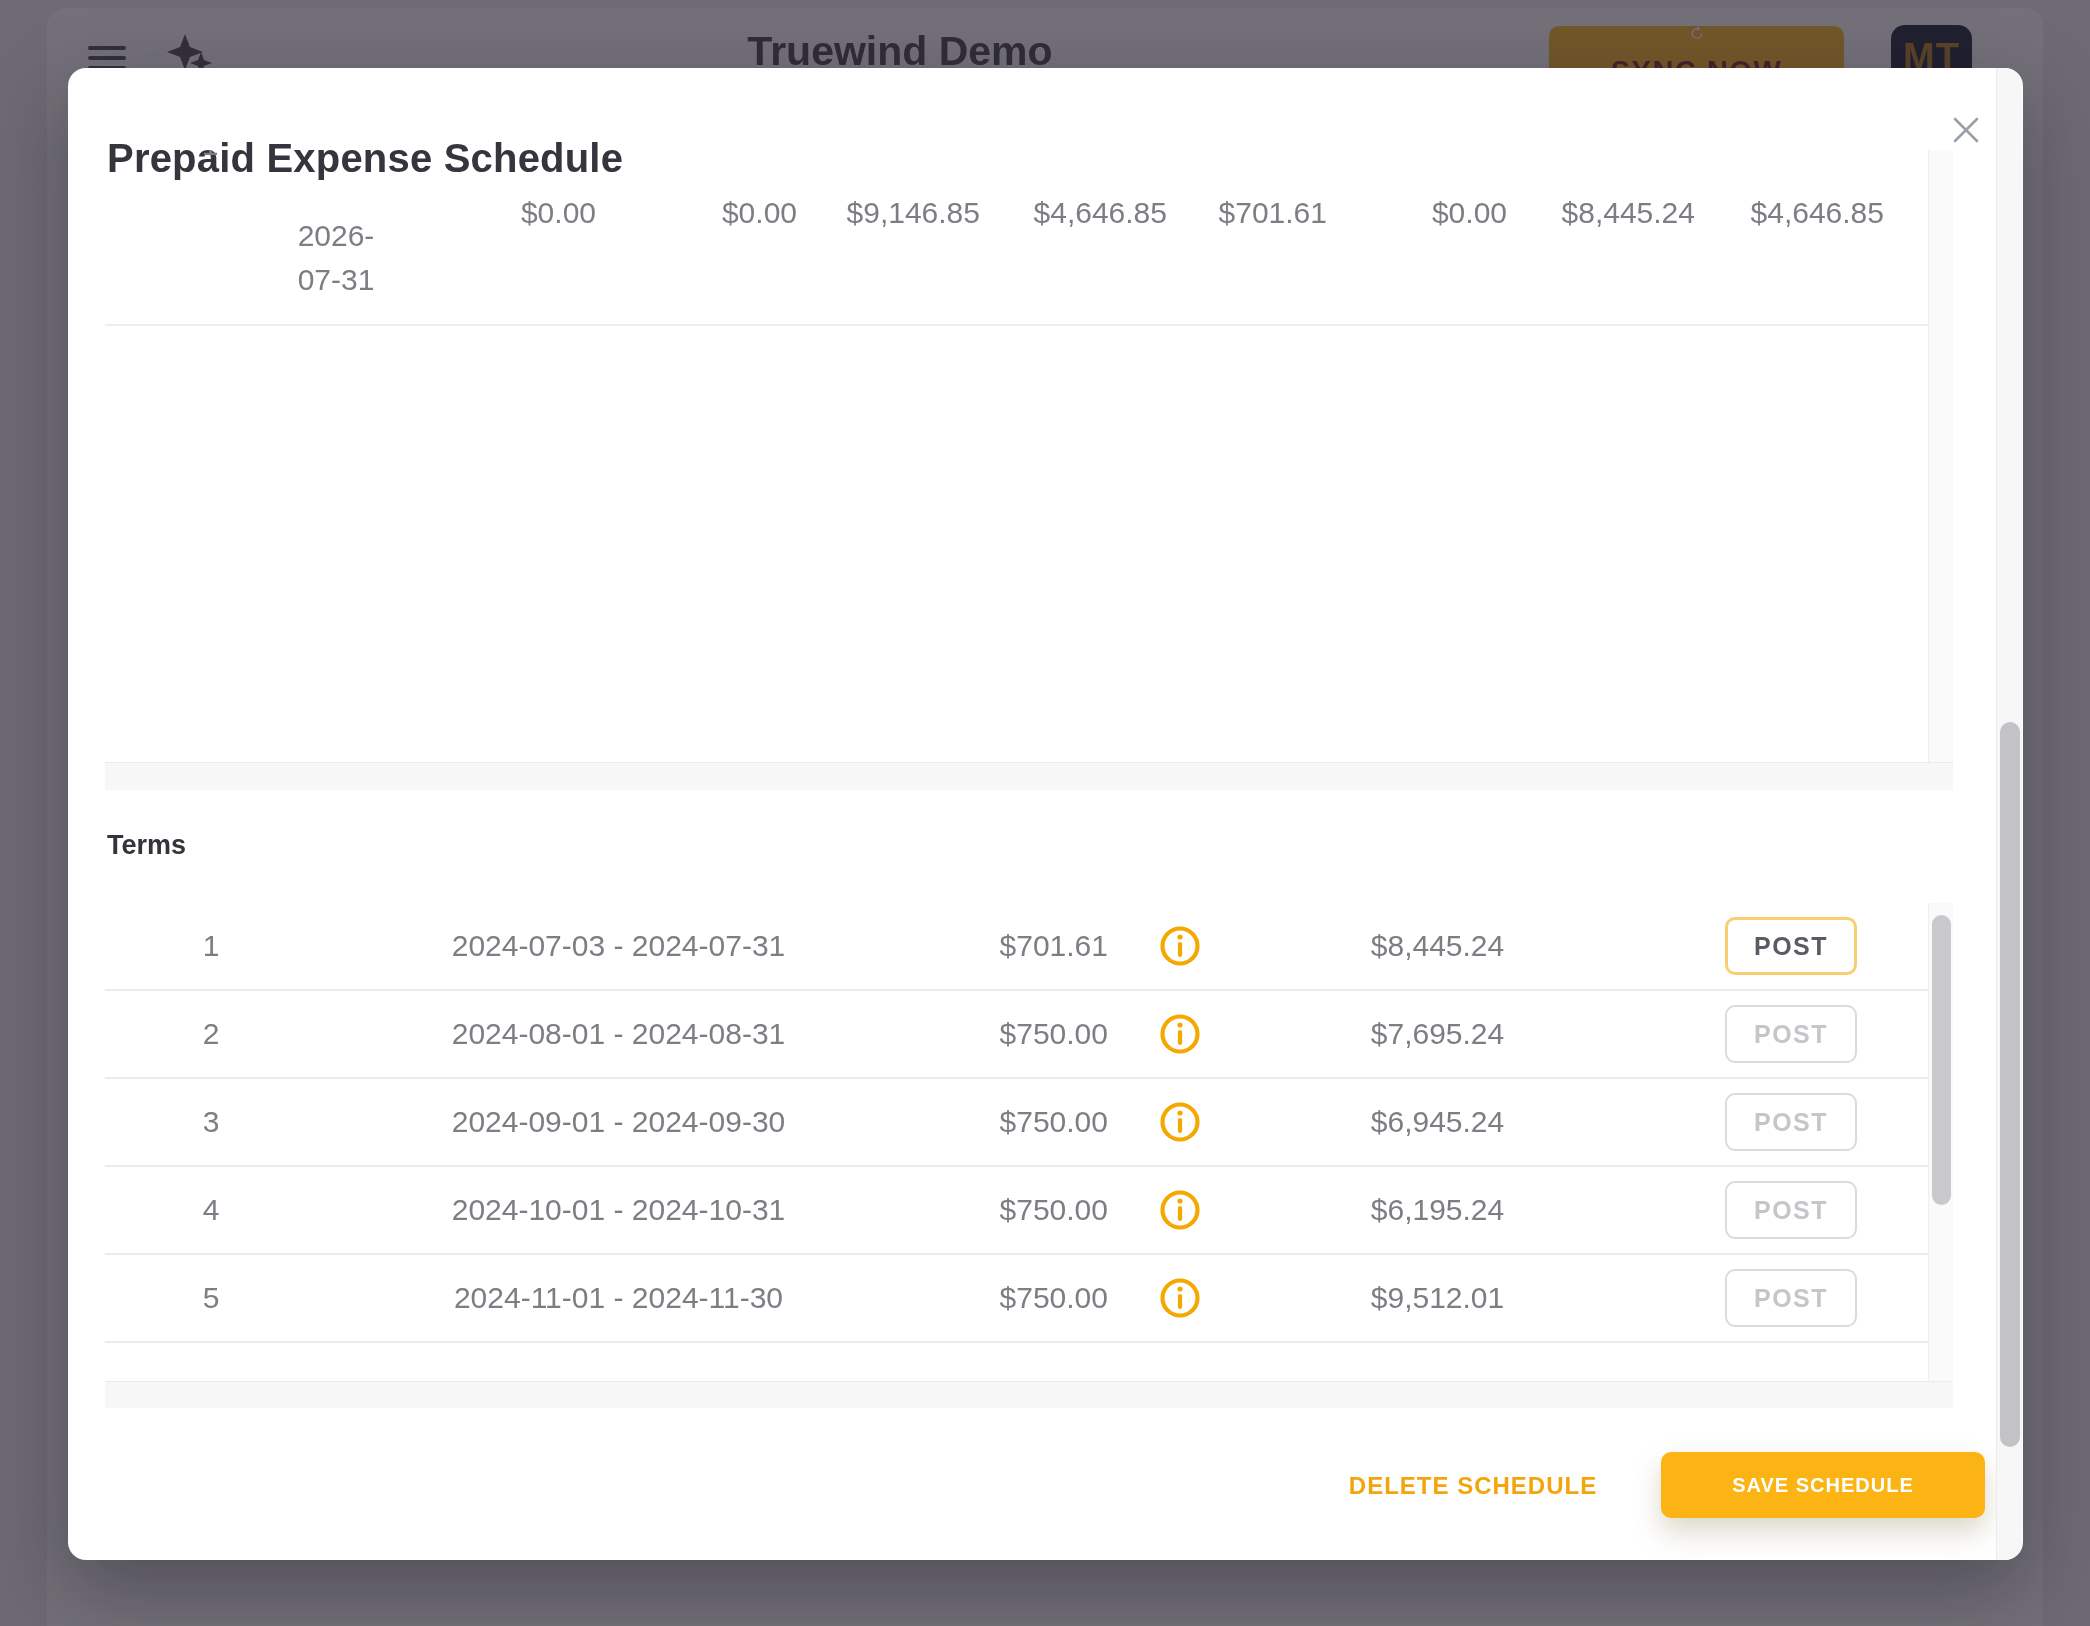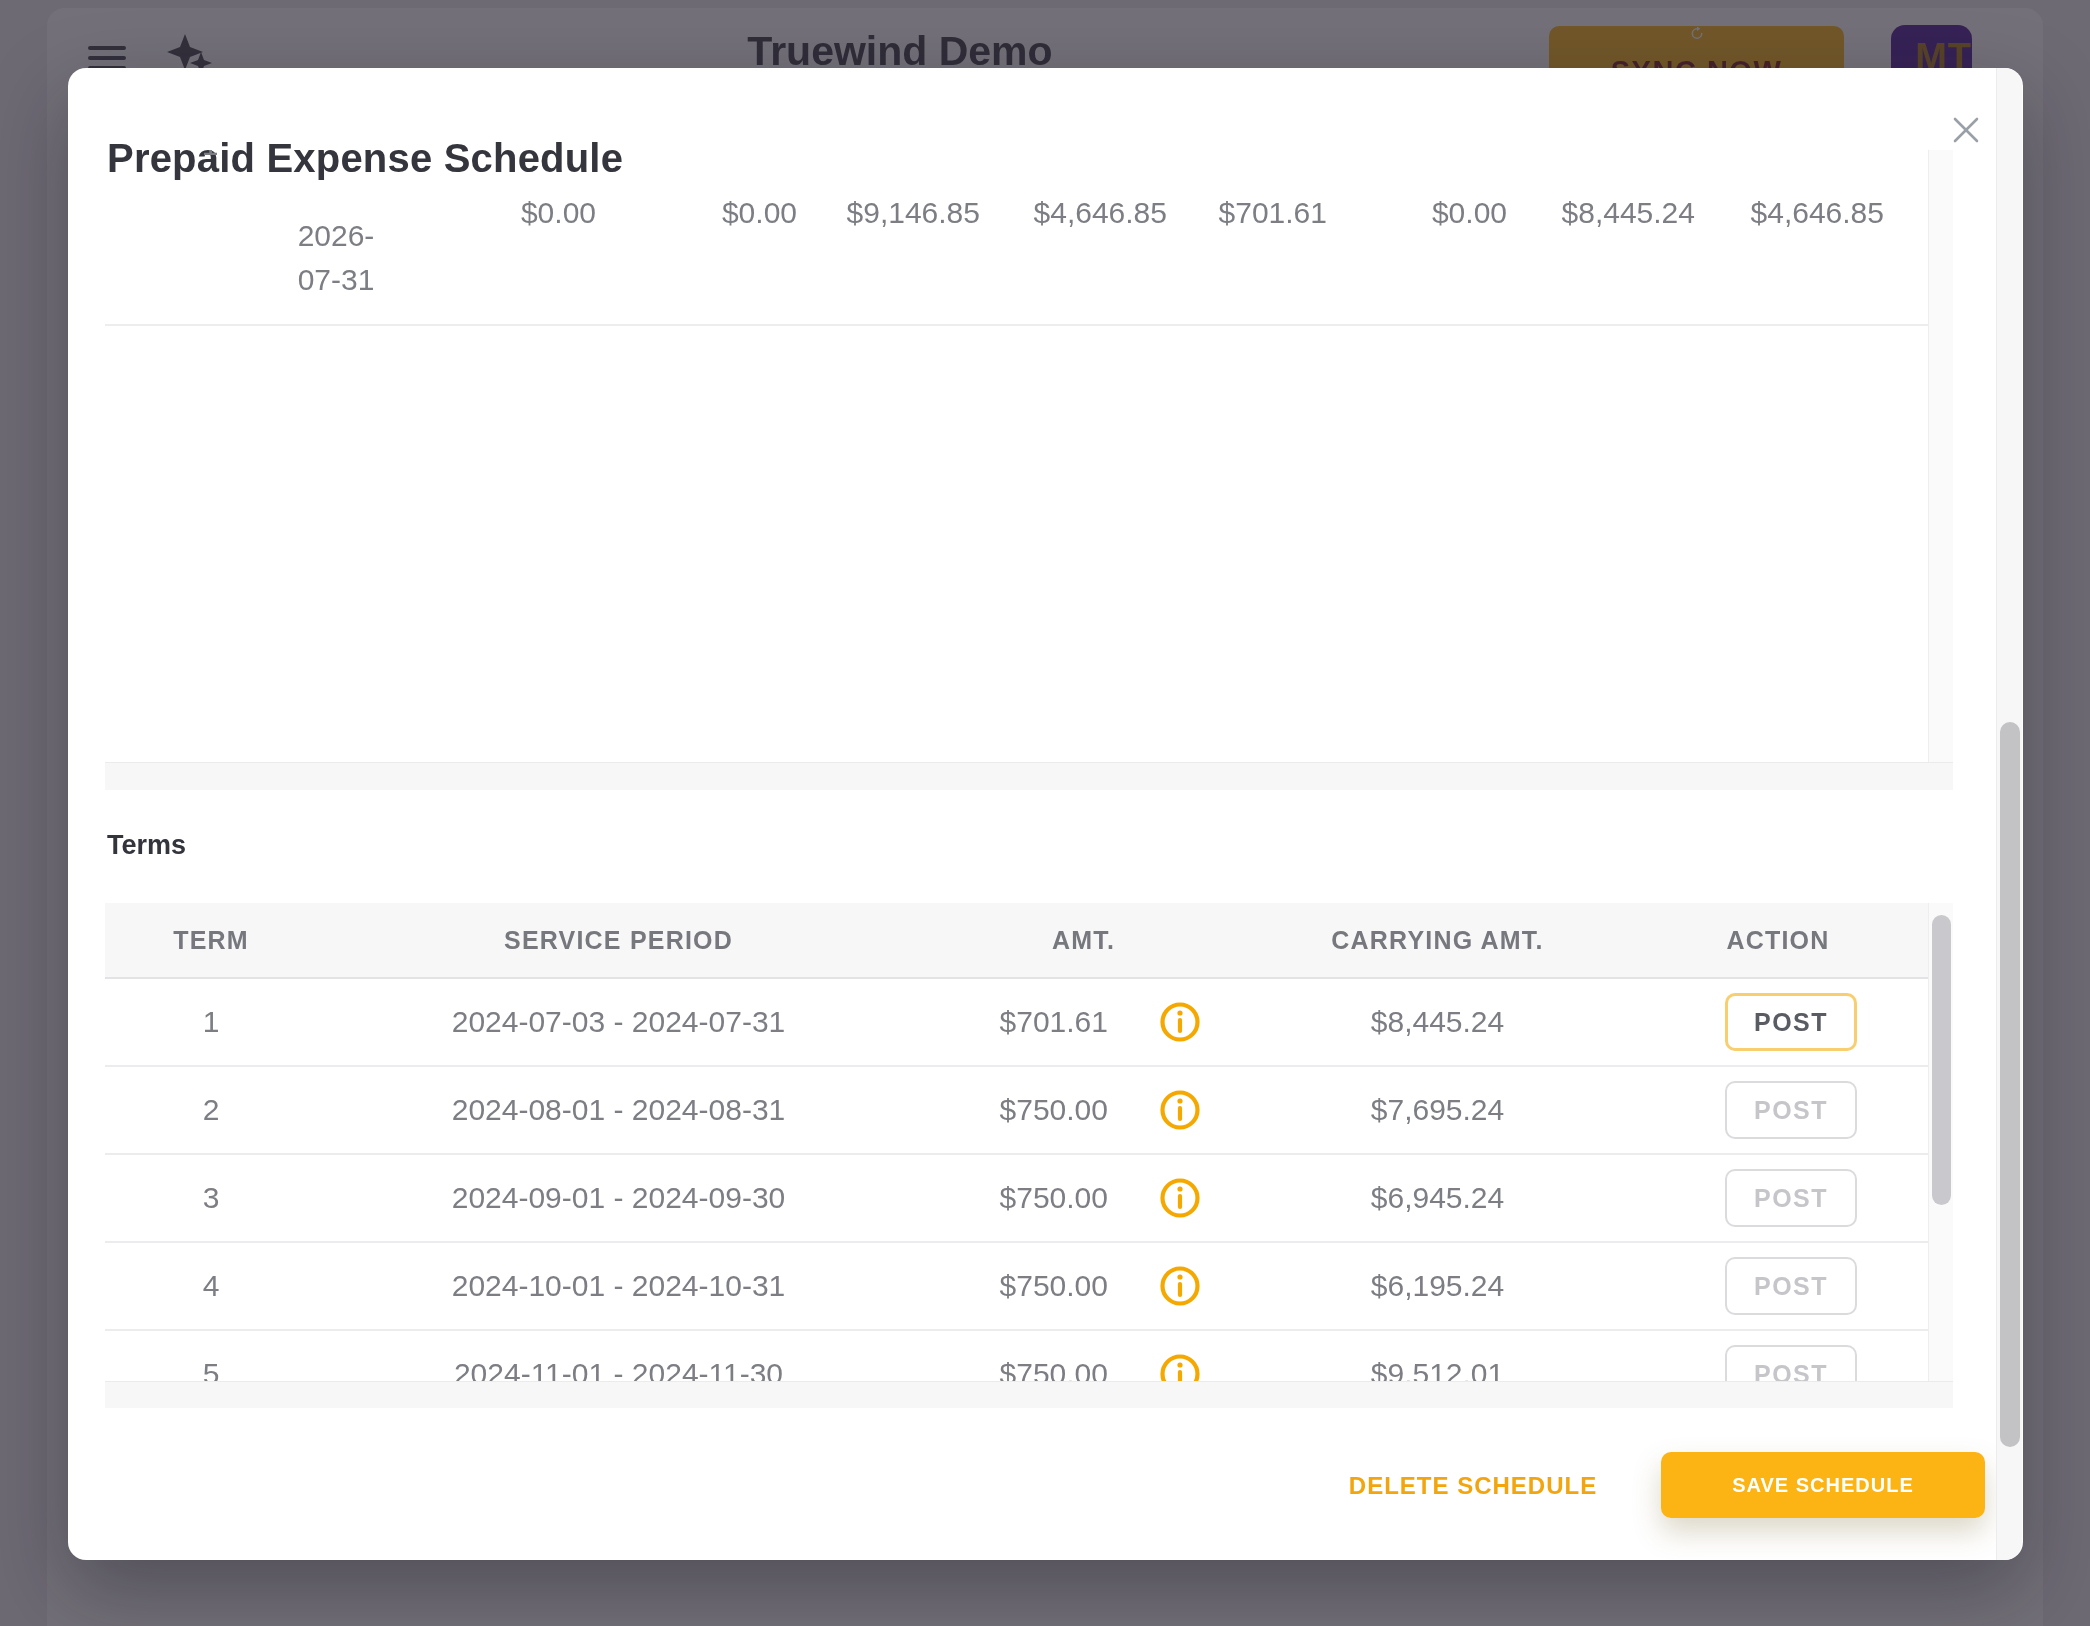--- a/index.html
+++ b/index.html
@@ -21,21 +21,21 @@
     position:absolute; left:640px; top:28px; width:520px; text-align:center;
     font-size:41px; font-weight:700; color:#3c3d45;
   }
   .sync-btn {
     position:absolute; left:1549px; top:26px; width:295px; height:62px;
     background:#fdb515; border-radius:10px; display:flex; align-items:center; justify-content:center;
     gap:14px; color:#7f1d1d; font-size:29px; font-weight:700; letter-spacing:1.5px;flex-direction:column;
   }
   .avatar {
     position:absolute; left:1891px; top:25px; width:81px; height:64px;
-    background:#4c1d95; border-radius:14px; display:flex; align-items:center; justify-content:flex-end;
+    background:#0f172a; border-radius:14px; display:flex; align-items:center; justify-content:center;
     color:#b07d12; font-size:38px; font-weight:700; letter-spacing:1px;
   }
   
   .overlay { position:absolute; inset:0; background:rgba(42,38,52,0.66); z-index:5; }
   
   .modal {
     position:absolute; left:68px; top:68px; width:1955px; height:1492px;
     background:#ffffff; border-radius:18px; z-index:10;
     box-shadow:0 30px 80px rgba(20,18,28,0.35);
   }
@@ -184,27 +184,20 @@
     <span class="sched-text sched-money" style="left:1370px;">$8,445.24</span>
     <span class="sched-text sched-money" style="left:1559px;">$4,646.85</span>
     <div class="sched-divider"></div>
     <div class="sched-vtrack"></div>
     <div class="sched-htrack"></div>
   </div>
 
   <div class="terms-heading">Terms</div>
 
   <div class="terms-table">
-    <div class="t-row t-head">
-      <div class="t-cell c-term">TERM</div>
-      <div class="t-cell c-period">SERVICE PERIOD</div>
-      <div class="t-cell c-amt">AMT.</div>
-      <div class="t-cell c-carry">CARRYING AMT.</div>
-      <div class="t-cell c-action">ACTION</div>
-    </div>
 
     <div class="t-row">
       <div class="t-cell c-term">1</div>
       <div class="t-cell c-period">2024-07-03 - 2024-07-31</div>
       <div class="t-cell c-amt">
         <span class="amt-val">$701.61</span>
         <span class="info">
           <svg width="44" height="44" viewBox="0 0 44 44">
               <circle cx="22" cy="22" r="17.5" fill="none" stroke="#f5a800" stroke-width="4.2"></circle>
               <line x1="22" y1="20" x2="22" y2="31" stroke="#f5a800" stroke-width="4.2" stroke-linecap="round"></line>

